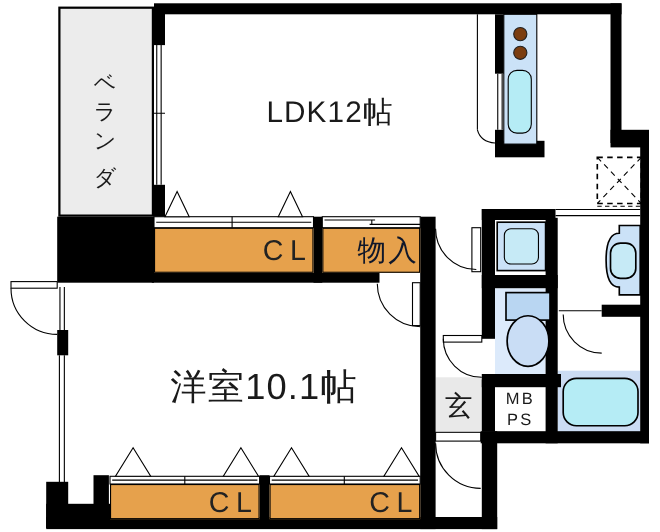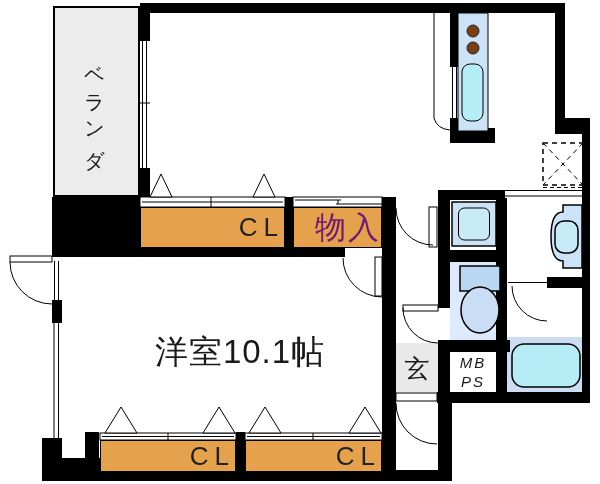--- a/index.html
+++ b/index.html
@@ -47,21 +47,21 @@
   <div class="wall" style="left:438px;top:250px;width:69px;height:12px;"></div>
   <div class="wall" style="left:438px;top:340px;width:72px;height:12px;"></div>
   <div class="wall" style="left:547px;top:277px;width:43px;height:11px;"></div>
   <div class="wall" style="left:85px;top:432px;width:14px;height:48px;"></div>
   <div class="wall" style="left:236px;top:432px;width:9px;height:48px;"></div>
 
   <div class="fill center" style="left:140px;top:207px;width:145px;height:41px;background:var(--closet);border:1.5px solid var(--wall);box-sizing:border-box;">
     <span class="lbl" style="position:static;font-size:26px;letter-spacing:6px;color:#222;">CL</span>
   </div>
   <div class="fill center" style="left:293px;top:207px;width:89px;height:41px;background:var(--closet);border:1.5px solid var(--wall);box-sizing:border-box;">
-    <span class="lbl" style="position:static;font-size:31px;letter-spacing:2px;color:#701a75;">物入</span>
+    <span class="lbl" style="position:static;font-size:26px;letter-spacing:2px;color:#0f172a;">物入</span>
   </div>
   <div class="fill center" style="left:100px;top:440px;width:136px;height:32px;background:var(--closet);border:1.5px solid var(--wall);box-sizing:border-box;">
     <span class="lbl" style="position:static;font-size:26px;letter-spacing:6px;color:#222;">CL</span>
   </div>
   <div class="fill center" style="left:245px;top:440px;width:137px;height:32px;background:var(--closet);border:1.5px solid var(--wall);box-sizing:border-box;">
     <span class="lbl" style="position:static;font-size:26px;letter-spacing:6px;color:#222;">CL</span>
   </div>
 
   <svg class="overlay" width="600" height="484" viewBox="0 0 600 484">
 
@@ -142,20 +142,21 @@
 
       <path d="M508,282.5 H547"></path>
       <path d="M512,286 A35,35 0 0 0 547,321"></path>
 
       <path d="M434,13 V118"></path>
       <path d="M434,118 Q437,129 450,130"></path>
     </g>
   </svg>
 
   <div class="lbl vtext" style="left:82px;top:52px;height:140px;font-size:20px;">ベランダ</div>
+  <div class="lbl" style="left:160px;top:84px;width:280px;text-align:center;font-size:27px;letter-spacing:1px;">LDK12帖</div>
   <div class="lbl" style="left:100px;top:330px;width:280px;text-align:center;font-size:33px;letter-spacing:1px;">洋室10.1帖</div>
   <div class="lbl" style="left:396px;top:352px;width:42px;text-align:center;font-size:25px;">玄</div>
-  <div class="lbl" style="left:448px;top:353px;width:50px;text-align:center;font-size:15px;letter-spacing:2px;line-height:19px;font-style:italic;">
+  <div class="lbl" style="left:448px;top:353px;width:50px;text-align:center;font-size:15px;letter-spacing:2px;line-height:19px;">
     <div>MB</div>
     <div>PS</div>
   </div>
 
 </div>
 
 </body></html>

